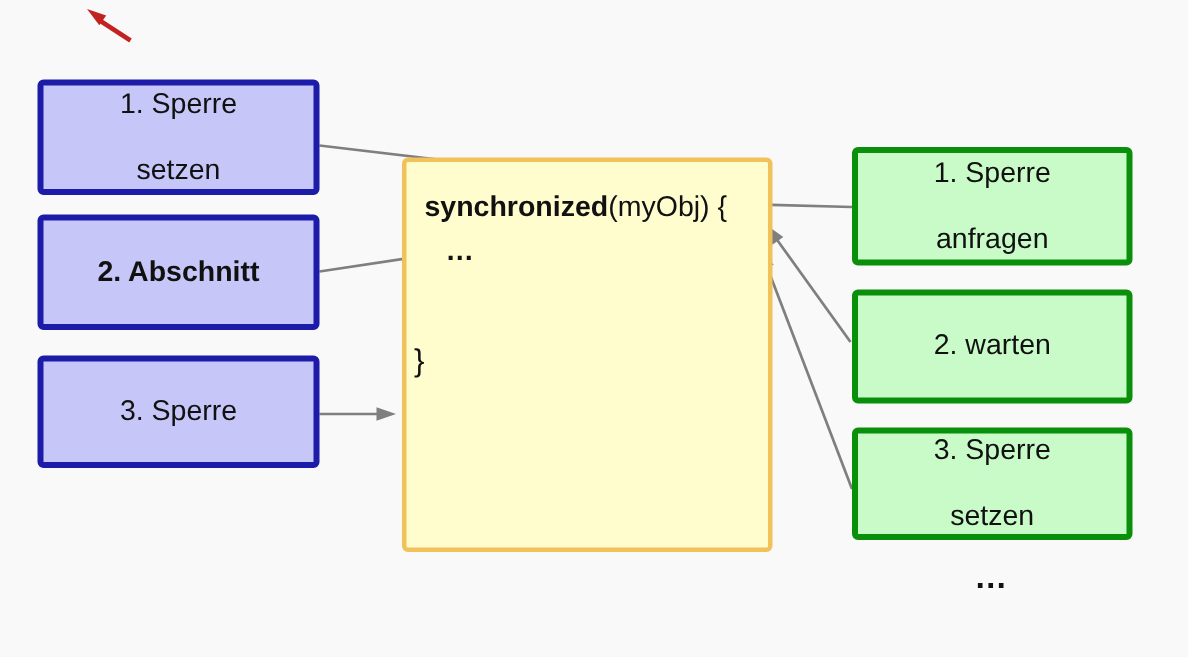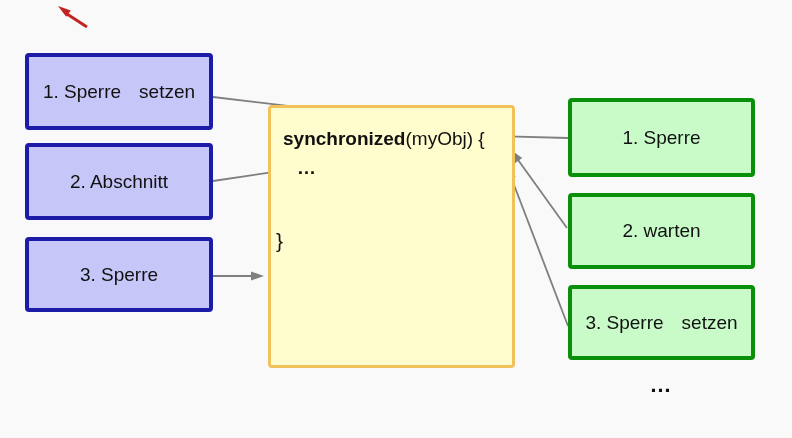--- a/index.html
+++ b/index.html
@@ -18,21 +18,21 @@
   .overlay {
     position: absolute;
     left: 0; top: 0;
     width: 792px; height: 438px;
     pointer-events: none;
   }
   .box {
     position: absolute;
     box-sizing: border-box;
     display: flex;
-    flex-direction: row;
+    flex-direction: column;
     align-items: center;
     justify-content: center;
     text-align: center;
     color: #111;
     font-size: 19px;
     line-height: 26px;
     gap: 18px;
   }
   .box.blue {
     background: var(--blue-fill, #c6c6f8);
@@ -123,37 +123,38 @@
     <g>
       <line class="red-line" x1="87" y1="27" x2="67" y2="14"></line>
       <polygon class="red-head" points="58,6 70.8,10.4 66.2,16.8"></polygon>
     </g>
   </svg>
 
   <div class="box blue" style="left:25px; top:53px; height:77px;">
     <div>1. Sperre</div>
     <div>setzen</div>
   </div>
-  <div class="box blue" style="left:25px; top:143px; height:77px;">
+  <div class="box blue" style="left:25px; top:143px; height:77px;font-weight:bold;">
     <div>2. Abschnitt</div>
   </div>
   <div class="box blue" style="left:25px; top:237px; height:75px;">
     <div>3. Sperre</div>
   </div>
 
   <div class="code-box">
     <div class="code-line">
       <span class="kw">synchronized</span><span>(myObj) {</span>
     </div>
     <div class="code-line indent dots">…</div>
     <div class="code-line brace">}</div>
   </div>
 
   <div class="box green" style="left:568px; top:98px; height:79px;">
     <div>1. Sperre</div>
+    <div>anfragen</div>
   </div>
   <div class="box green" style="left:568px; top:193px; height:76px;">
     <div>2. warten</div>
   </div>
   <div class="box green" style="left:568px; top:285px; height:75px;">
     <div>3. Sperre</div>
     <div>setzen</div>
   </div>
 
   <div class="more-dots">…</div>

